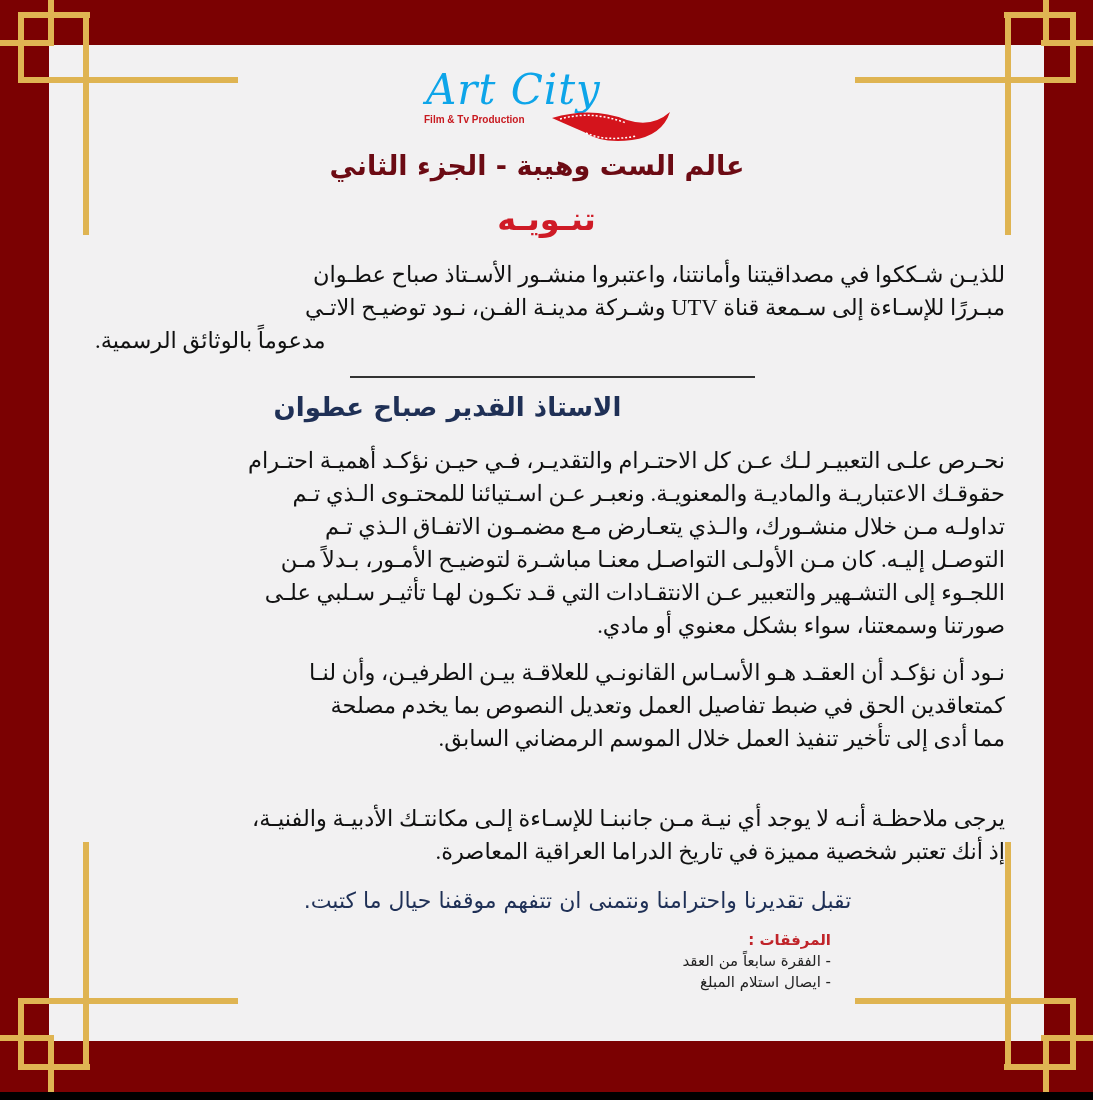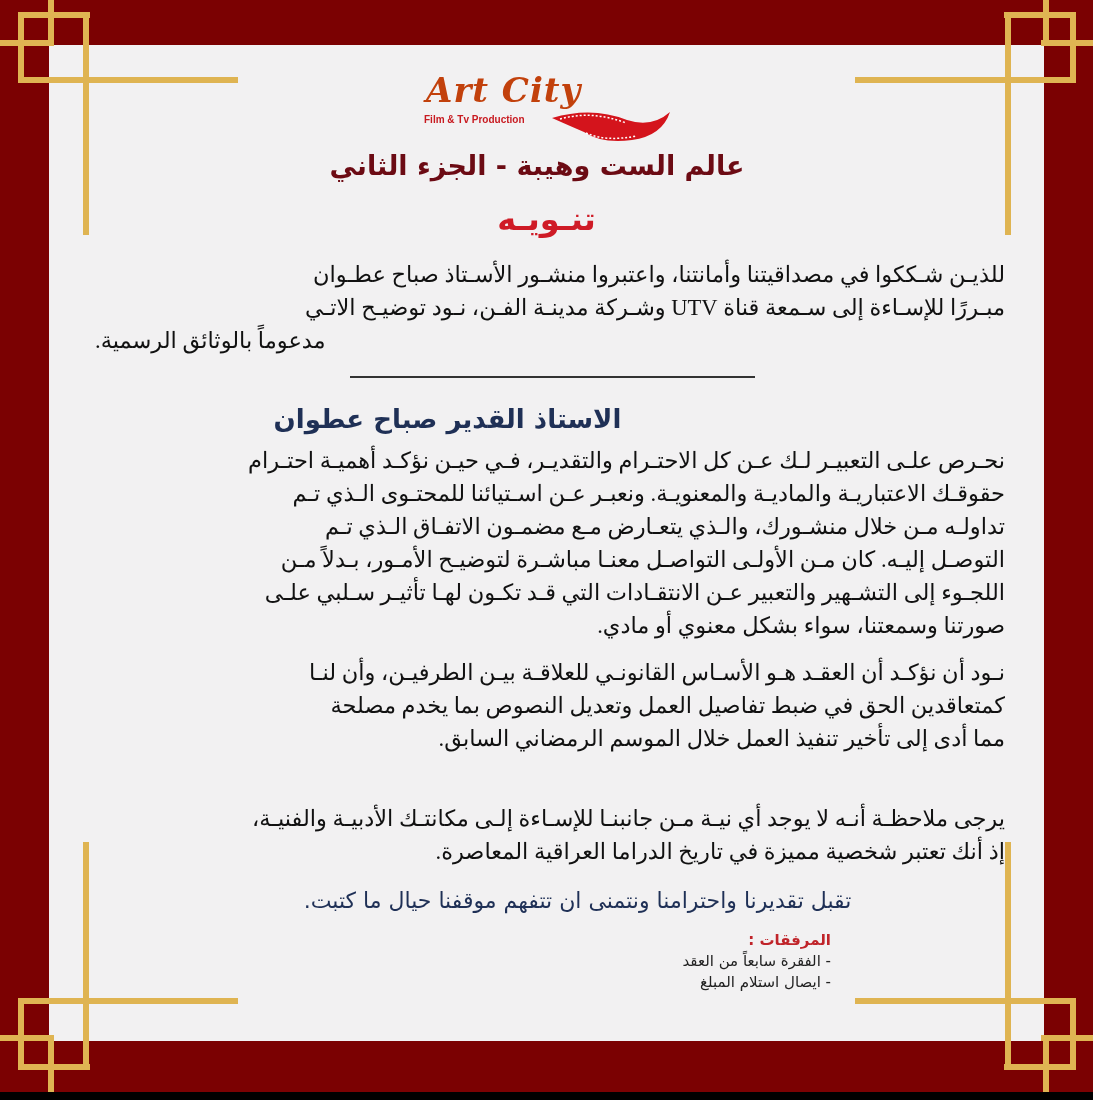--- a/index.html
+++ b/index.html
@@ -3,32 +3,32 @@
 <meta charset="utf-8">
 <style>
   html, body { margin:0; padding:0; }
   body { width:1093px; height:1100px; background:#000; position:relative; overflow:hidden;
          font-family:"DejaVu Sans", sans-serif; }
   .frame { position:absolute; left:0; top:0; width:1093px; height:1092px; background:#7b0102; }
   .panel { position:absolute; left:49px; top:45px; width:995px; height:996px; background:#f2f1f2; }
   .gold { position:absolute; background:#dfb452; }
   .logo { position:absolute; left:420px; top:62px; width:260px; height:80px; }
   .logo-title { position:absolute; left:6px; top:0; font-family:"DejaVu Serif", serif; font-style:italic;
-    font-weight:bold; font-size:34px; color:#c2410c; letter-spacing:1px; white-space:nowrap; line-height:56px; }
+    font-weight:normal; font-size:42px; color:#0ea5e9; letter-spacing:1px; white-space:nowrap; line-height:56px; }
   .logo-sub { position:absolute; left:4px; top:52px; font-family:"Liberation Sans", sans-serif; font-weight:bold;
     font-size:10px; color:#c81a20; white-space:nowrap; }
   .ribbon { position:absolute; left:132px; top:44px; }
   .txt { position:absolute; direction:rtl; text-align:center; white-space:nowrap; }
   .series { left:0; width:1074px; top:150px; font-size:27px; font-weight:bold; color:#6c0b14; }
   .notice { left:0; width:1093px; top:200px; font-size:32px; font-weight:bold; color:#cf1b26; }
   .para { position:absolute; left:95px; width:910px; direction:rtl; text-align:justify; font-size:22.5px;
     line-height:33px; color:#111; font-family:Liberation Serif, serif; }
   .p-center { text-align:left; }
   .divider { position:absolute; left:350px; top:376px; width:405px; height:2px; background:#333; }
-  .addressee { left:0; width:895px; top:392px; font-size:26px; font-weight:bold; color:#1f3056;margin-top:12px; }
+  .addressee { left:0; width:895px; top:392px; font-size:26px; font-weight:bold; color:#1f3056; }
   .closing { left:0; width:1093px; top:888px; font-size:22px; color:#1f3056;margin-left:31px; }
   .attach { position:absolute; right:262px; top:930px; direction:rtl; text-align:right; font-size:15px; line-height:21px; color:#222; }
   .attach-title { color:#c0242a; font-weight:bold; }
 </style>
 </head>
 <body>
 
 <div class="frame"></div>
 <div class="panel"></div>
 

